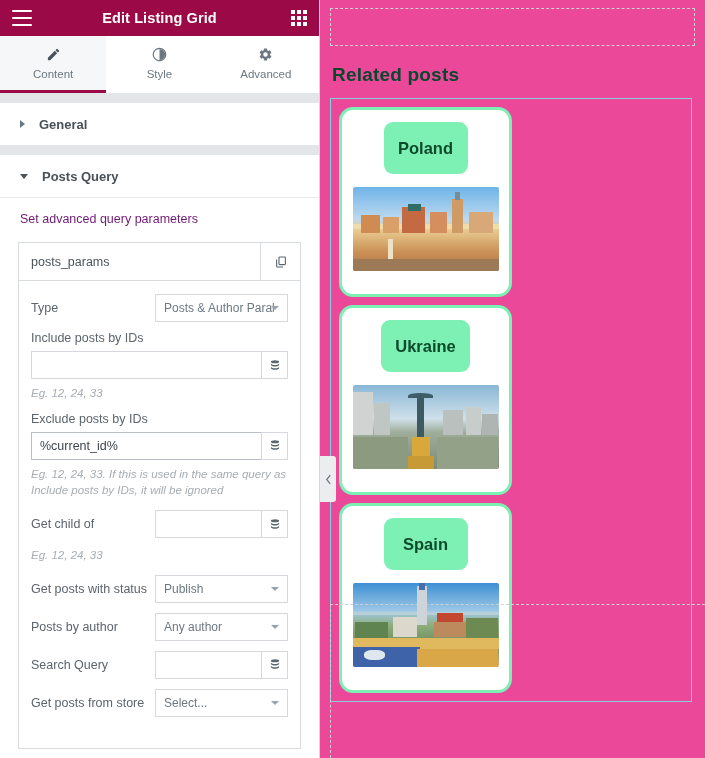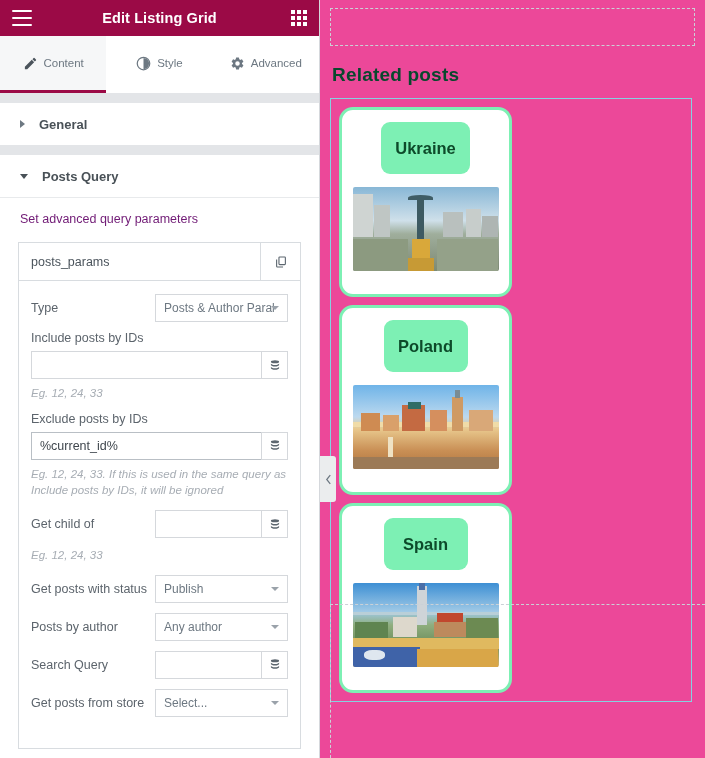--- a/index.html
+++ b/index.html
@@ -45,21 +45,21 @@
   }
   .grid-icon i { display: block; width: 4px; height: 4px; background: #ffffff; }
 
   
   .tabs {
     height: 58px; flex: 0 0 58px;
     display: flex; background: #ffffff;
     border-bottom: 1px solid #e3e5e8;
   }
   .tab {
-    flex: 1; display: flex; flex-direction: row;
+    flex: 1; display: flex; flex-direction: column;
     align-items: center; justify-content: center;
     gap: 6px; cursor: pointer;
     color: #6d7882; position: relative;
     border-bottom: 3px solid transparent;
     background: #fff;
   }
   .tab.active { background: #f6f7f8; border-bottom-color: #9b0a46; }
   .tab .tab-label { font-size: 11.5px; }
   .tab svg { display: block; }
 
@@ -430,52 +430,52 @@
           <path d="M6 1L2 6l4 5"></path>
         </svg>
       </span>
     </div>
 
     <div class="drop-zone-top"></div>
 
     <div class="related-title">Related posts</div>
 
     <div class="grid-wrap">
+
+      <div class="card">
+        <div class="card-badge">Poland</div>
+        <div class="card-photo" style="background:linear-gradient(#6fb4e8,#bcd9ef 38%,#e9c98e 52%,#c98f55 78%,#b0753f);">
+          <div class="obj" style="left:0;top:44%;width:100%;height:6%;background:#f0dca8;"></div>
+          <div class="obj" style="left:6%;top:33%;width:13%;height:22%;background:#cf8b52;"></div>
+          <div class="obj" style="left:21%;top:36%;width:11%;height:19%;background:#d9a06a;"></div>
+          <div class="obj" style="left:34%;top:24%;width:16%;height:31%;background:#c46a42;"></div>
+          <div class="obj" style="left:38%;top:20%;width:9%;height:9%;background:#2f6d66;"></div>
+          <div class="obj" style="left:53%;top:30%;width:12%;height:25%;background:#d58f5e;"></div>
+          <div class="obj" style="left:68%;top:14%;width:8%;height:41%;background:#cf9a63;"></div>
+          <div class="obj" style="left:70.5%;top:6%;width:3%;height:10%;background:#7a8c94;"></div>
+          <div class="obj" style="left:80%;top:30%;width:16%;height:25%;background:#d9a878;"></div>
+          <div class="obj" style="left:24%;top:62%;width:4%;height:32%;background:#efe2c4;"></div>
+          <div class="obj" style="left:0;top:86%;width:100%;height:14%;background:#9c7a57;"></div>
+        </div>
+      </div>
 
       <div class="card">
         <div class="card-badge">Ukraine</div>
         <div class="card-photo" style="background:linear-gradient(#88b7d6,#cfe0ea 40%,#9fae9c 56%,#8d9a86 80%,#7c8a74);">
           <div class="obj" style="left:0;top:8%;width:14%;height:52%;background:#cfd4d2;"></div>
           <div class="obj" style="left:15%;top:22%;width:11%;height:38%;background:#bfc6c4;"></div>
           <div class="obj" style="left:62%;top:30%;width:14%;height:30%;background:#b9c0be;"></div>
           <div class="obj" style="left:78%;top:26%;width:10%;height:34%;background:#c7cdcb;"></div>
           <div class="obj" style="left:89%;top:34%;width:11%;height:26%;background:#aeb5b3;"></div>
           <div class="obj" style="left:44%;top:14%;width:5%;height:48%;background:#3d5a62;"></div>
           <div class="obj" style="left:38%;top:9%;width:17%;height:7%;background:#3f5d66;border-radius:50% 50% 0 0;"></div>
           <div class="obj" style="left:41%;top:62%;width:12%;height:24%;background:#d9a83a;"></div>
           <div class="obj" style="left:38%;top:84%;width:18%;height:16%;background:#c79a35;"></div>
           <div class="obj" style="left:0;top:62%;width:38%;height:38%;background:#8c9a80;"></div>
           <div class="obj" style="left:58%;top:62%;width:42%;height:38%;background:#94a189;"></div>
-        </div>
-      </div>
-
-      <div class="card">
-        <div class="card-badge">Poland</div>
-        <div class="card-photo" style="background:linear-gradient(#6fb4e8,#bcd9ef 38%,#e9c98e 52%,#c98f55 78%,#b0753f);">
-          <div class="obj" style="left:0;top:44%;width:100%;height:6%;background:#f0dca8;"></div>
-          <div class="obj" style="left:6%;top:33%;width:13%;height:22%;background:#cf8b52;"></div>
-          <div class="obj" style="left:21%;top:36%;width:11%;height:19%;background:#d9a06a;"></div>
-          <div class="obj" style="left:34%;top:24%;width:16%;height:31%;background:#c46a42;"></div>
-          <div class="obj" style="left:38%;top:20%;width:9%;height:9%;background:#2f6d66;"></div>
-          <div class="obj" style="left:53%;top:30%;width:12%;height:25%;background:#d58f5e;"></div>
-          <div class="obj" style="left:68%;top:14%;width:8%;height:41%;background:#cf9a63;"></div>
-          <div class="obj" style="left:70.5%;top:6%;width:3%;height:10%;background:#7a8c94;"></div>
-          <div class="obj" style="left:80%;top:30%;width:16%;height:25%;background:#d9a878;"></div>
-          <div class="obj" style="left:24%;top:62%;width:4%;height:32%;background:#efe2c4;"></div>
-          <div class="obj" style="left:0;top:86%;width:100%;height:14%;background:#9c7a57;"></div>
         </div>
       </div>
 
       <div class="card">
         <div class="card-badge">Spain</div>
         <div class="card-photo" style="background:linear-gradient(#3d8fd4,#9fc9e6 34%,#8fae7e 50%,#6f8f5e 72%,#d9b468);">
           <div class="obj" style="left:0;top:34%;width:100%;height:4%;background:#b9cfd8;"></div>
           <div class="obj" style="left:44%;top:4%;width:7%;height:46%;background:#cfd4d8;"></div>
           <div class="obj" style="left:45.5%;top:0;width:4%;height:8%;background:#4a6fa8;"></div>
           <div class="obj" style="left:28%;top:40%;width:16%;height:24%;background:#ddd8cc;"></div>

